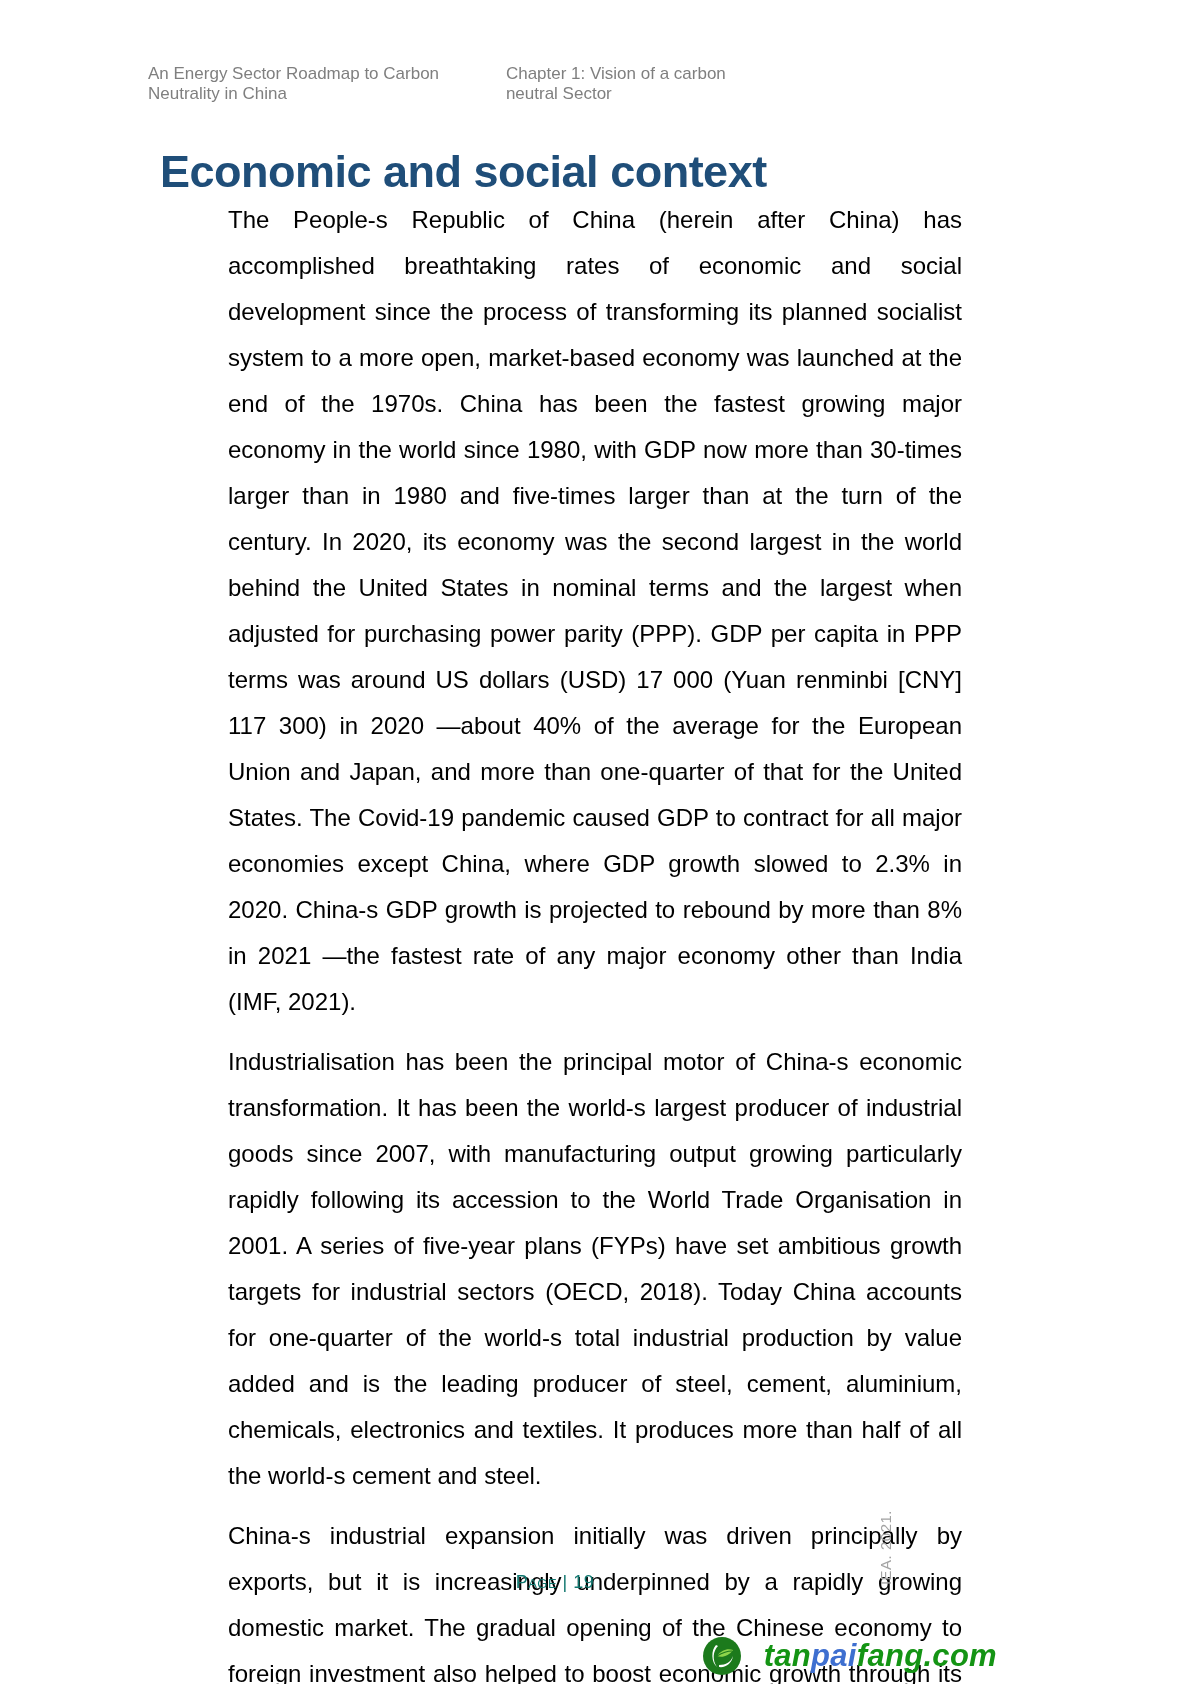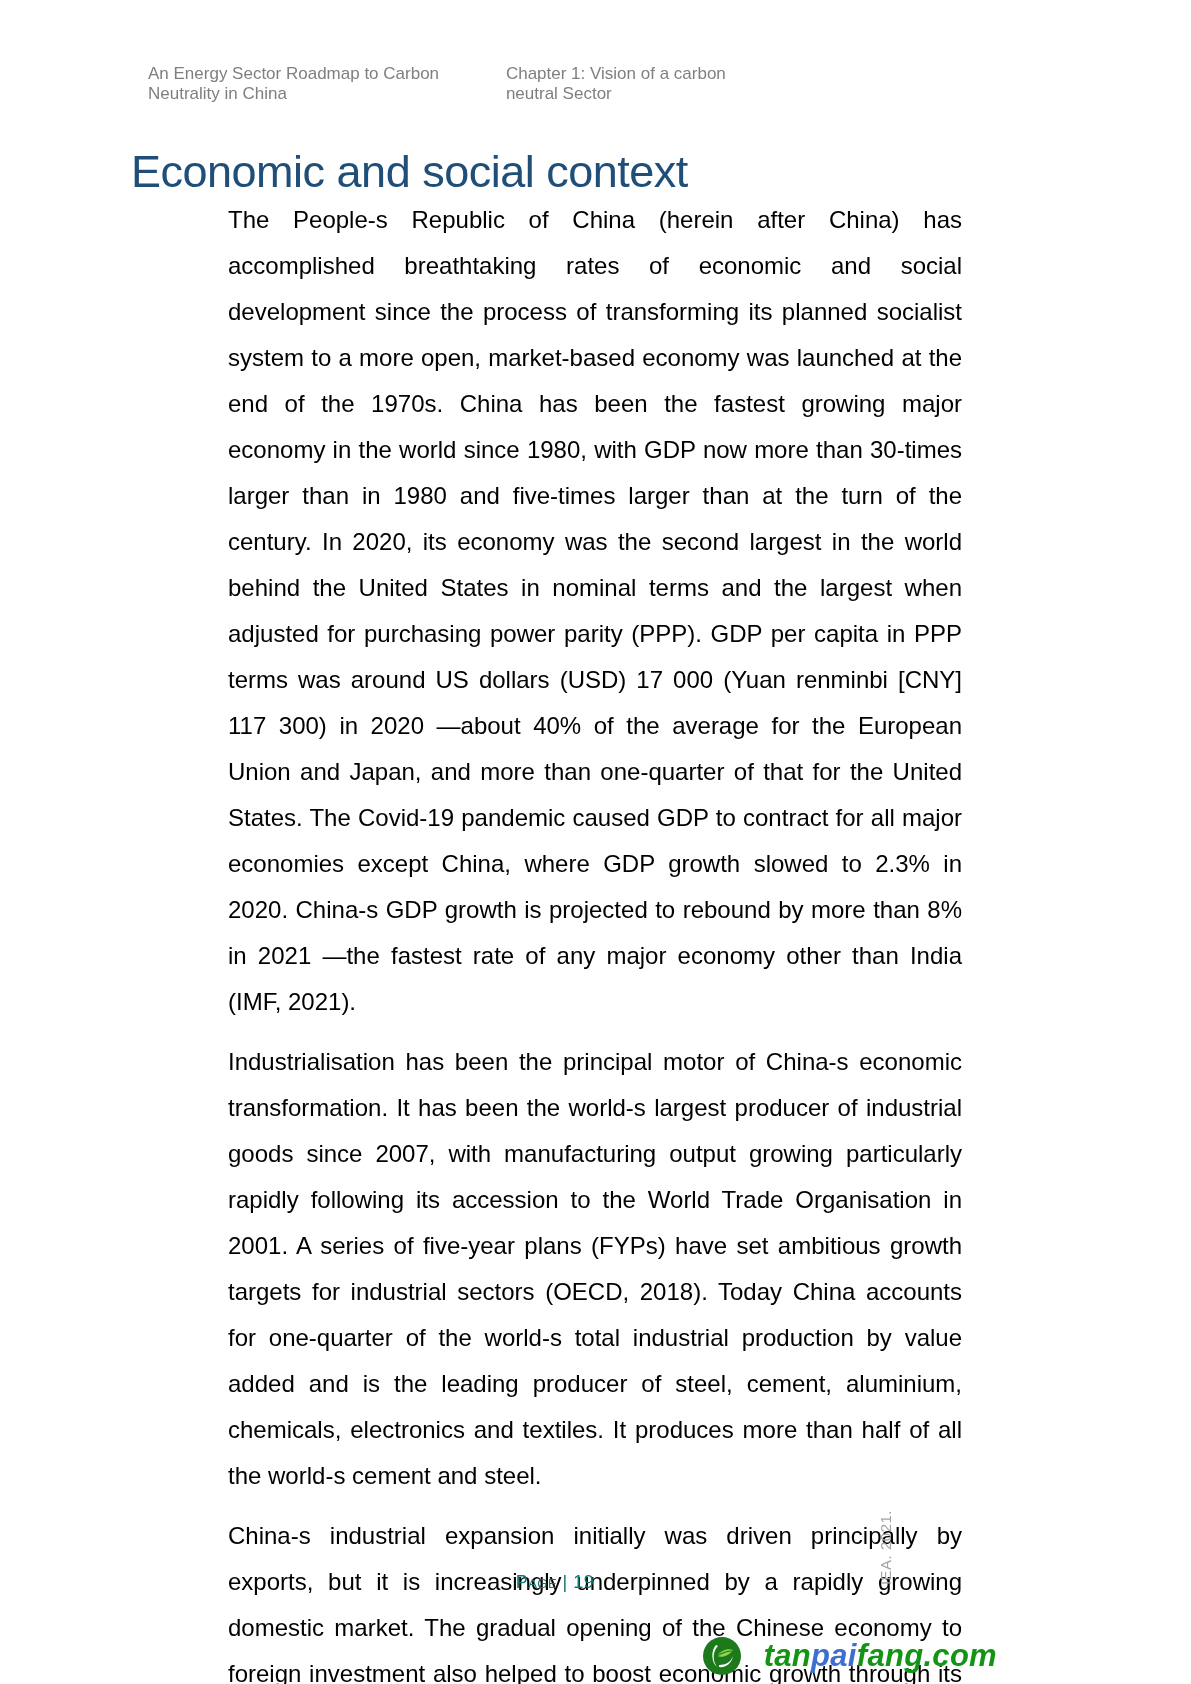--- a/index.html
+++ b/index.html
@@ -22,24 +22,24 @@
     right: 229px;
     display: flex;
     justify-content: space-between;
     color: #7f7f7f;
     font-size: 17px;
     line-height: 1.2;
   }
   .page-title {
     position: absolute;
     top: 146px;
-    left: 131px;
+    left: 160px;
     margin: 0;
     font-size: 45px;
-    font-weight: normal;
+    font-weight: bold;
     letter-spacing: -0.5px;
     color: #1f4e79;
   }
   .content {
     position: absolute;
     top: 197px;
     left: 228px;
     width: 734px;
   }
   .content p {

